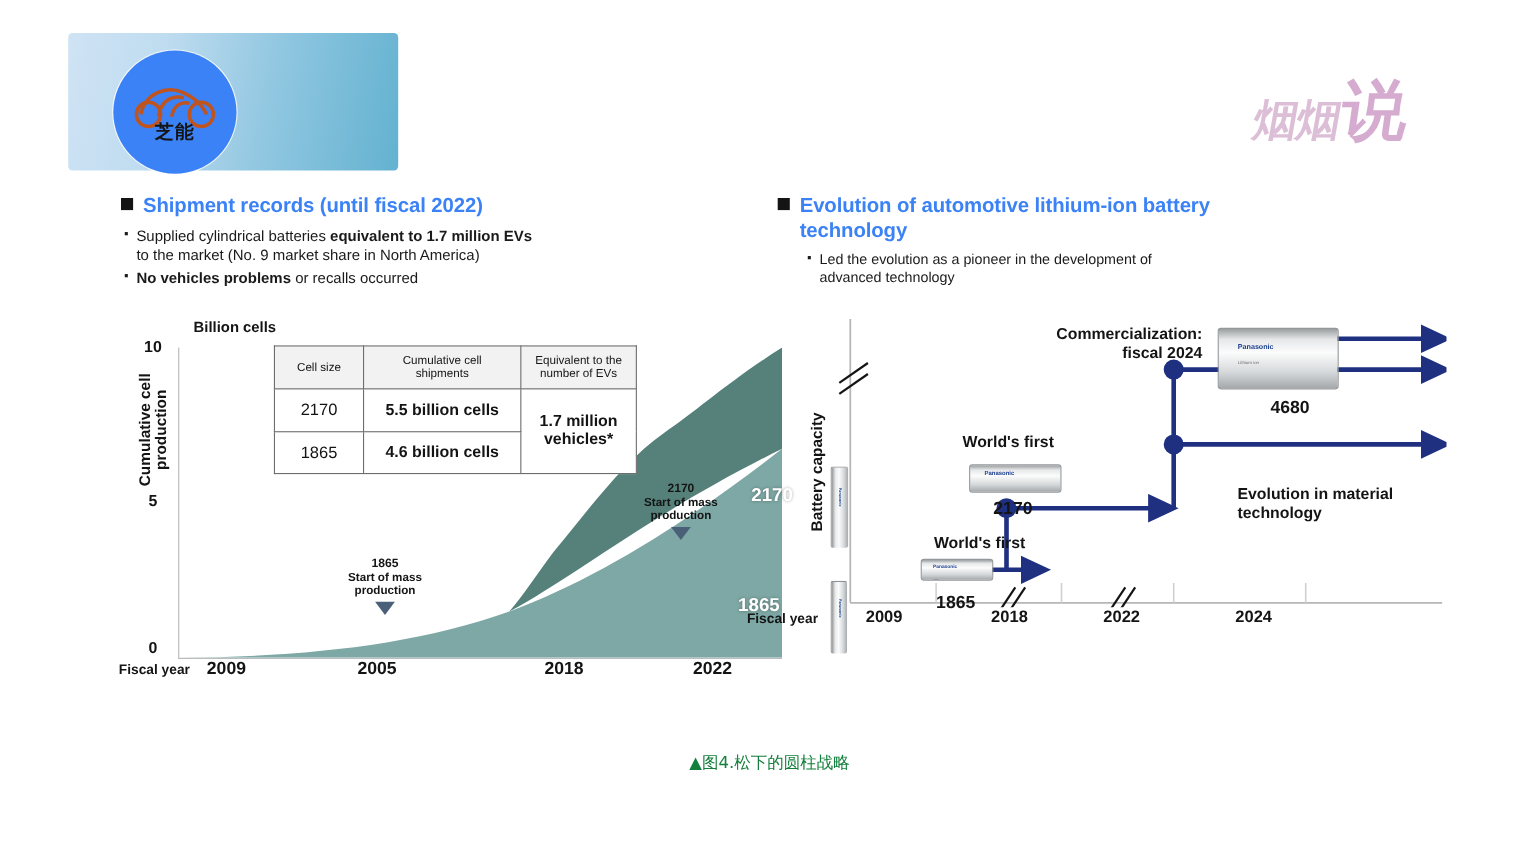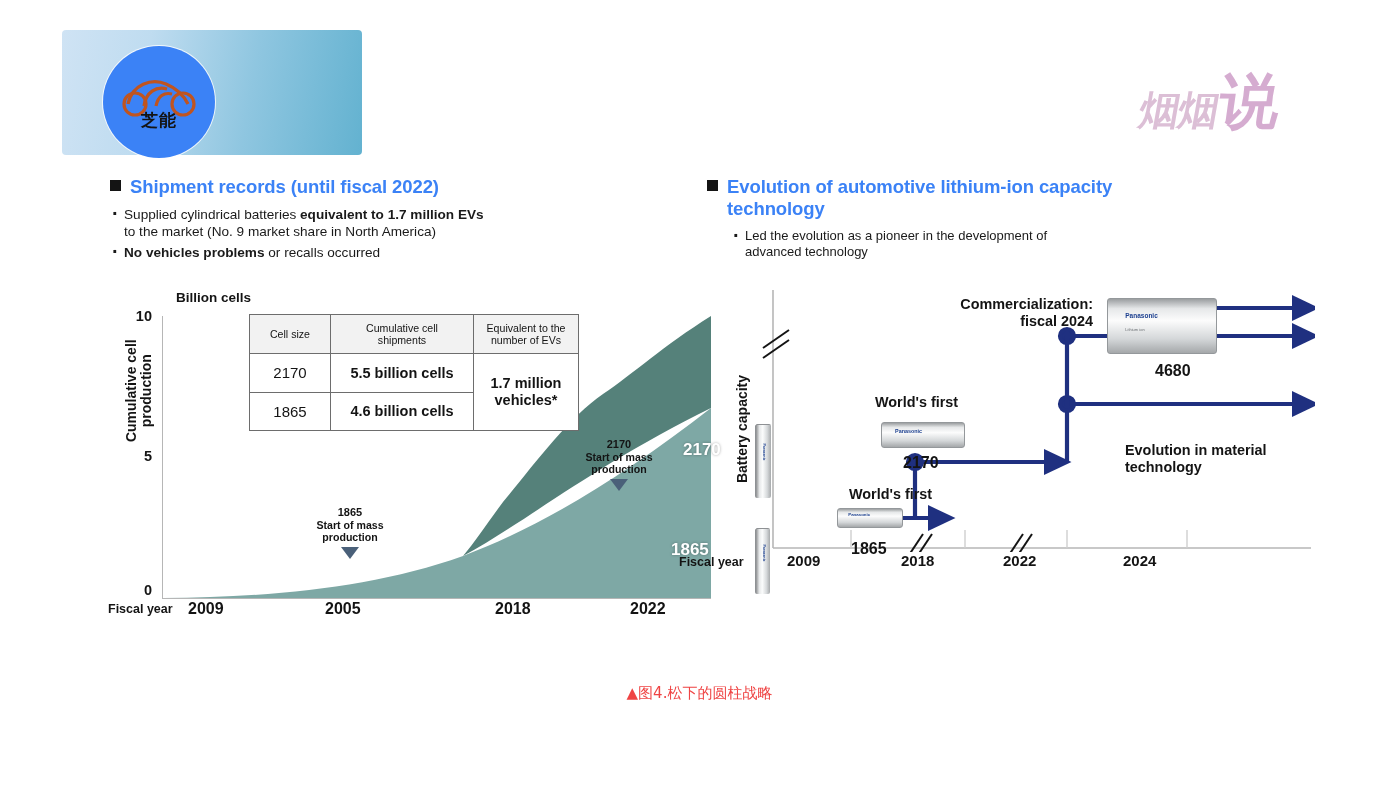--- a/index.html
+++ b/index.html
@@ -74,21 +74,21 @@
   }
   .b{font-weight:bold;}
   .bullets-r li{font-size:13px;padding-left:16px;}
   .bullets-r li:before{left:4px;}
 
   
   .chart-l{position:absolute;left:0;top:118px;width:610px;height:310px;}
   .axis-unit{
     position:absolute;left:66px;top:-4px;font-size:13.5px;font-weight:bold;color:#141414;
   }
-  .ytick{position:absolute;font-size:14.5px;font-weight:bold;color:#141414;text-align:right;width:26px;}
+  .ytick{position:absolute;font-size:14.5px;font-weight:bold;color:#141414;text-align:center;width:26px;}
   .yt10{left:16px;top:14px;}
   .yt5{left:16px;top:154px;}
   .yt0{left:16px;top:288px;}
   .ylabel{
     position:absolute;left:-56px;top:82px;width:170px;
     transform:rotate(-90deg);transform-origin:center;
     font-size:14px;font-weight:bold;color:#141414;text-align:center;line-height:1.05;
   }
   .plot{
     position:absolute;left:52px;top:22px;width:548px;height:282px;
@@ -177,21 +177,21 @@
   .rbat .rsub{position:absolute;left:16%;top:52%;font-size:4px;color:#6b6f73;}
   .rb-4680{left:352px;top:8px;width:108px;height:54px;}
   .rb-2170{left:126px;top:132px;width:82px;height:24px;}
   .rb-2170 .rbrand{font-size:5.4px;top:20%;}
   .rb-1865{left:82px;top:218px;width:64px;height:18px;}
   .rb-1865 .rbrand{font-size:4.4px;top:18%;}
 
   
   .caption{
     position:absolute;left:0;right:0;top:684px;text-align:center;
-    font-size:15px;color:#ef4444;
+    font-size:15px;color:#15803d;
     font-family:"DejaVu Sans","Liberation Sans",sans-serif;
   }
   .footer{
     position:absolute;right:32px;top:733px;
     font-size:27px;font-weight:bold;color:#d6161a;letter-spacing:-.5px;
     font-family:"DejaVu Sans","Liberation Sans",sans-serif;white-space:nowrap;
   }
   .footer .cn{letter-spacing:0;}
 </style>
 </head>
@@ -309,21 +309,21 @@
           <span class="xtick" style="left:78px">2009</span>
           <span class="xtick" style="left:215px">2005</span>
           <span class="xtick" style="left:385px">2018</span>
           <span class="xtick" style="left:520px">2022</span>
         </div>
       </div>
     </div>
 
     <div class="panel panel-right">
       <h2 class="h2">
-        <span class="sq"></span><span>Evolution of automotive lithium-ion capacity</span><br>
+        <span class="sq"></span><span>Evolution of automotive lithium-ion battery</span><br>
         <span style="padding-left:20px">technology</span>
       </h2>
 
       <ul class="bullets bullets-r" style="margin-left:22px">
         <li>
           <span>Led the evolution as a pioneer in the development of</span><br>
           <span>advanced technology</span>
         </li>
       </ul>
 

